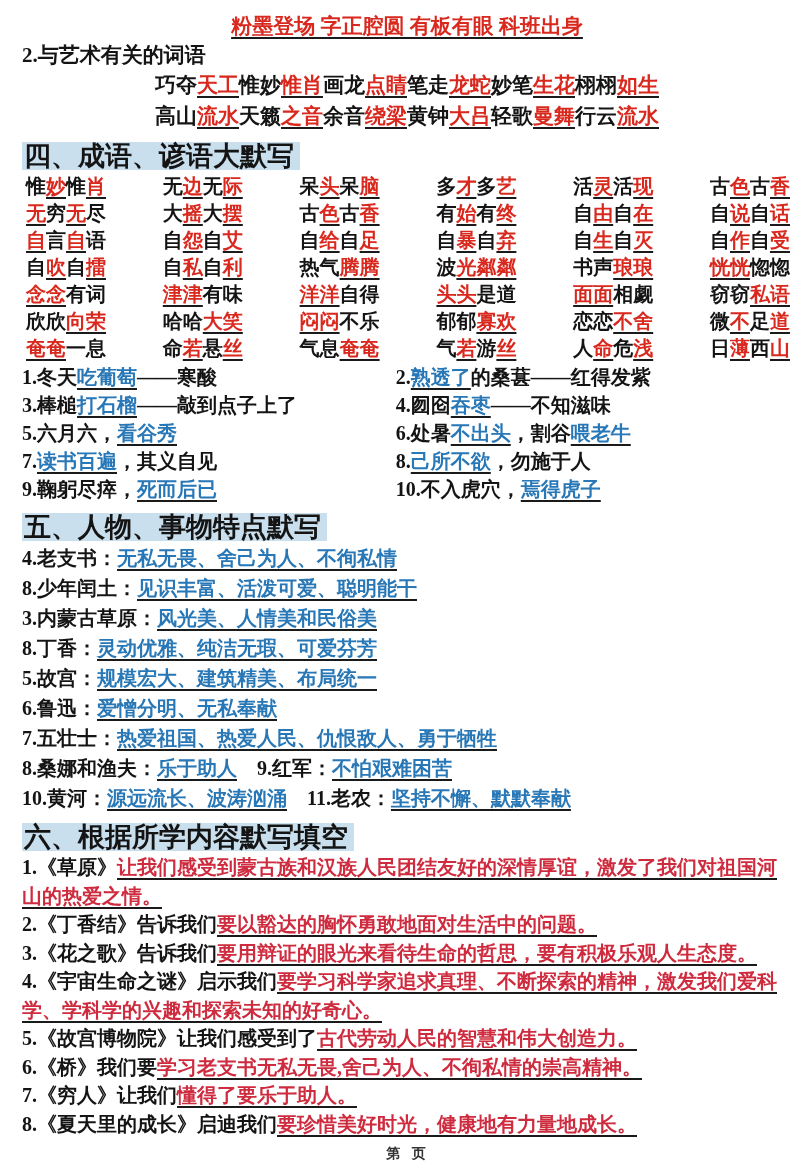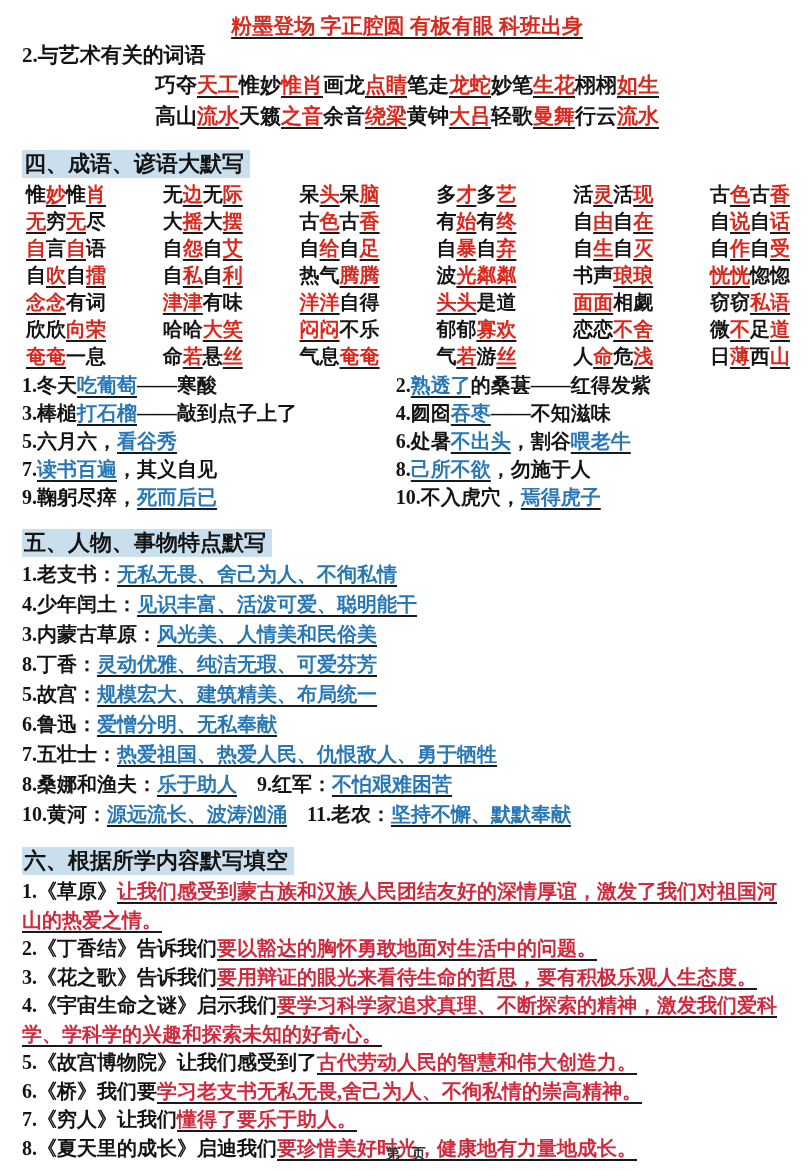--- a/index.html
+++ b/index.html
@@ -14,21 +14,21 @@
     font-weight:700;color:var(--ink);
   }
   .page{padding:12px 20px 0 22px;}
 
   .title-line{
     font-size:21px;line-height:28px;text-align:center;
   }
   .subtitle{font-size:21px;line-height:30px;}
   .art-line{font-size:21px;line-height:31px;text-align:center;}
 
-  .sec-header{font-size:22px;line-height:28px;margin:18px 0 2px 0;}
+  .sec-header{font-size:27px;line-height:28px;margin:10px 0 2px 0;}
   .hl-bg{background:var(--hlbg);display:inline-block;padding:0 6px 0 2px;}
 
   
   .seg-red .hl{color:var(--red);}
   .seg-blue .hl{color:var(--blue);}
   .hl{
     text-decoration:underline;
     text-decoration-color:var(--underline);
     text-decoration-thickness:2px;
     text-underline-offset:4px;
@@ -144,22 +144,22 @@
       <div><span>8.</span><span class="hl">己所不欲</span><span>，勿施于人</span></div>
       <div><span>9.鞠躬尽瘁，</span><span class="hl">死而后已</span></div>
       <div><span>10.不入虎穴，</span><span class="hl">焉得虎子</span></div>
     </div>
 
   <div class="sec-header">
     <span class="hl-bg">五、人物、事物特点默写</span>
   </div>
 
   <div id="sec5-rows">
-      <div class="sec5-row"><span class="sec5-pair"><span class="sec5-label">1.老支书：</span><span class="answer-blue">无私无畏、舍己为人、不徇私情</span></span></div>
-      <div class="sec5-row"><span class="sec5-pair"><span class="sec5-label">4.少年闰土：</span><span class="answer-blue">见识丰富、活泼可爱、聪明能干</span></span></div>
+      <div class="sec5-row"><span class="sec5-pair"><span class="sec5-label">4.老支书：</span><span class="answer-blue">无私无畏、舍己为人、不徇私情</span></span></div>
+      <div class="sec5-row"><span class="sec5-pair"><span class="sec5-label">8.少年闰土：</span><span class="answer-blue">见识丰富、活泼可爱、聪明能干</span></span></div>
       <div class="sec5-row"><span class="sec5-pair"><span class="sec5-label">3.内蒙古草原：</span><span class="answer-blue">风光美、人情美和民俗美</span></span></div>
       <div class="sec5-row"><span class="sec5-pair"><span class="sec5-label">8.丁香：</span><span class="answer-blue">灵动优雅、纯洁无瑕、可爱芬芳</span></span></div>
       <div class="sec5-row"><span class="sec5-pair"><span class="sec5-label">5.故宫：</span><span class="answer-blue">规模宏大、建筑精美、布局统一</span></span></div>
       <div class="sec5-row"><span class="sec5-pair"><span class="sec5-label">6.鲁迅：</span><span class="answer-blue">爱憎分明、无私奉献</span></span></div>
       <div class="sec5-row"><span class="sec5-pair"><span class="sec5-label">7.五壮士：</span><span class="answer-blue">热爱祖国、热爱人民、仇恨敌人、勇于牺牲</span></span></div>
       <div class="sec5-row"><span class="sec5-pair"><span class="sec5-label">8.桑娜和渔夫：</span><span class="answer-blue">乐于助人</span></span><span class="sec5-pair"><span class="sec5-label">9.红军：</span><span class="answer-blue">不怕艰难困苦</span></span></div>
       <div class="sec5-row"><span class="sec5-pair"><span class="sec5-label">10.黄河：</span><span class="answer-blue">源远流长、波涛汹涌</span></span><span class="sec5-pair"><span class="sec5-label">11.老农：</span><span class="answer-blue">坚持不懈、默默奉献</span></span></div>
     </div>
 
   <div class="sec-header">

